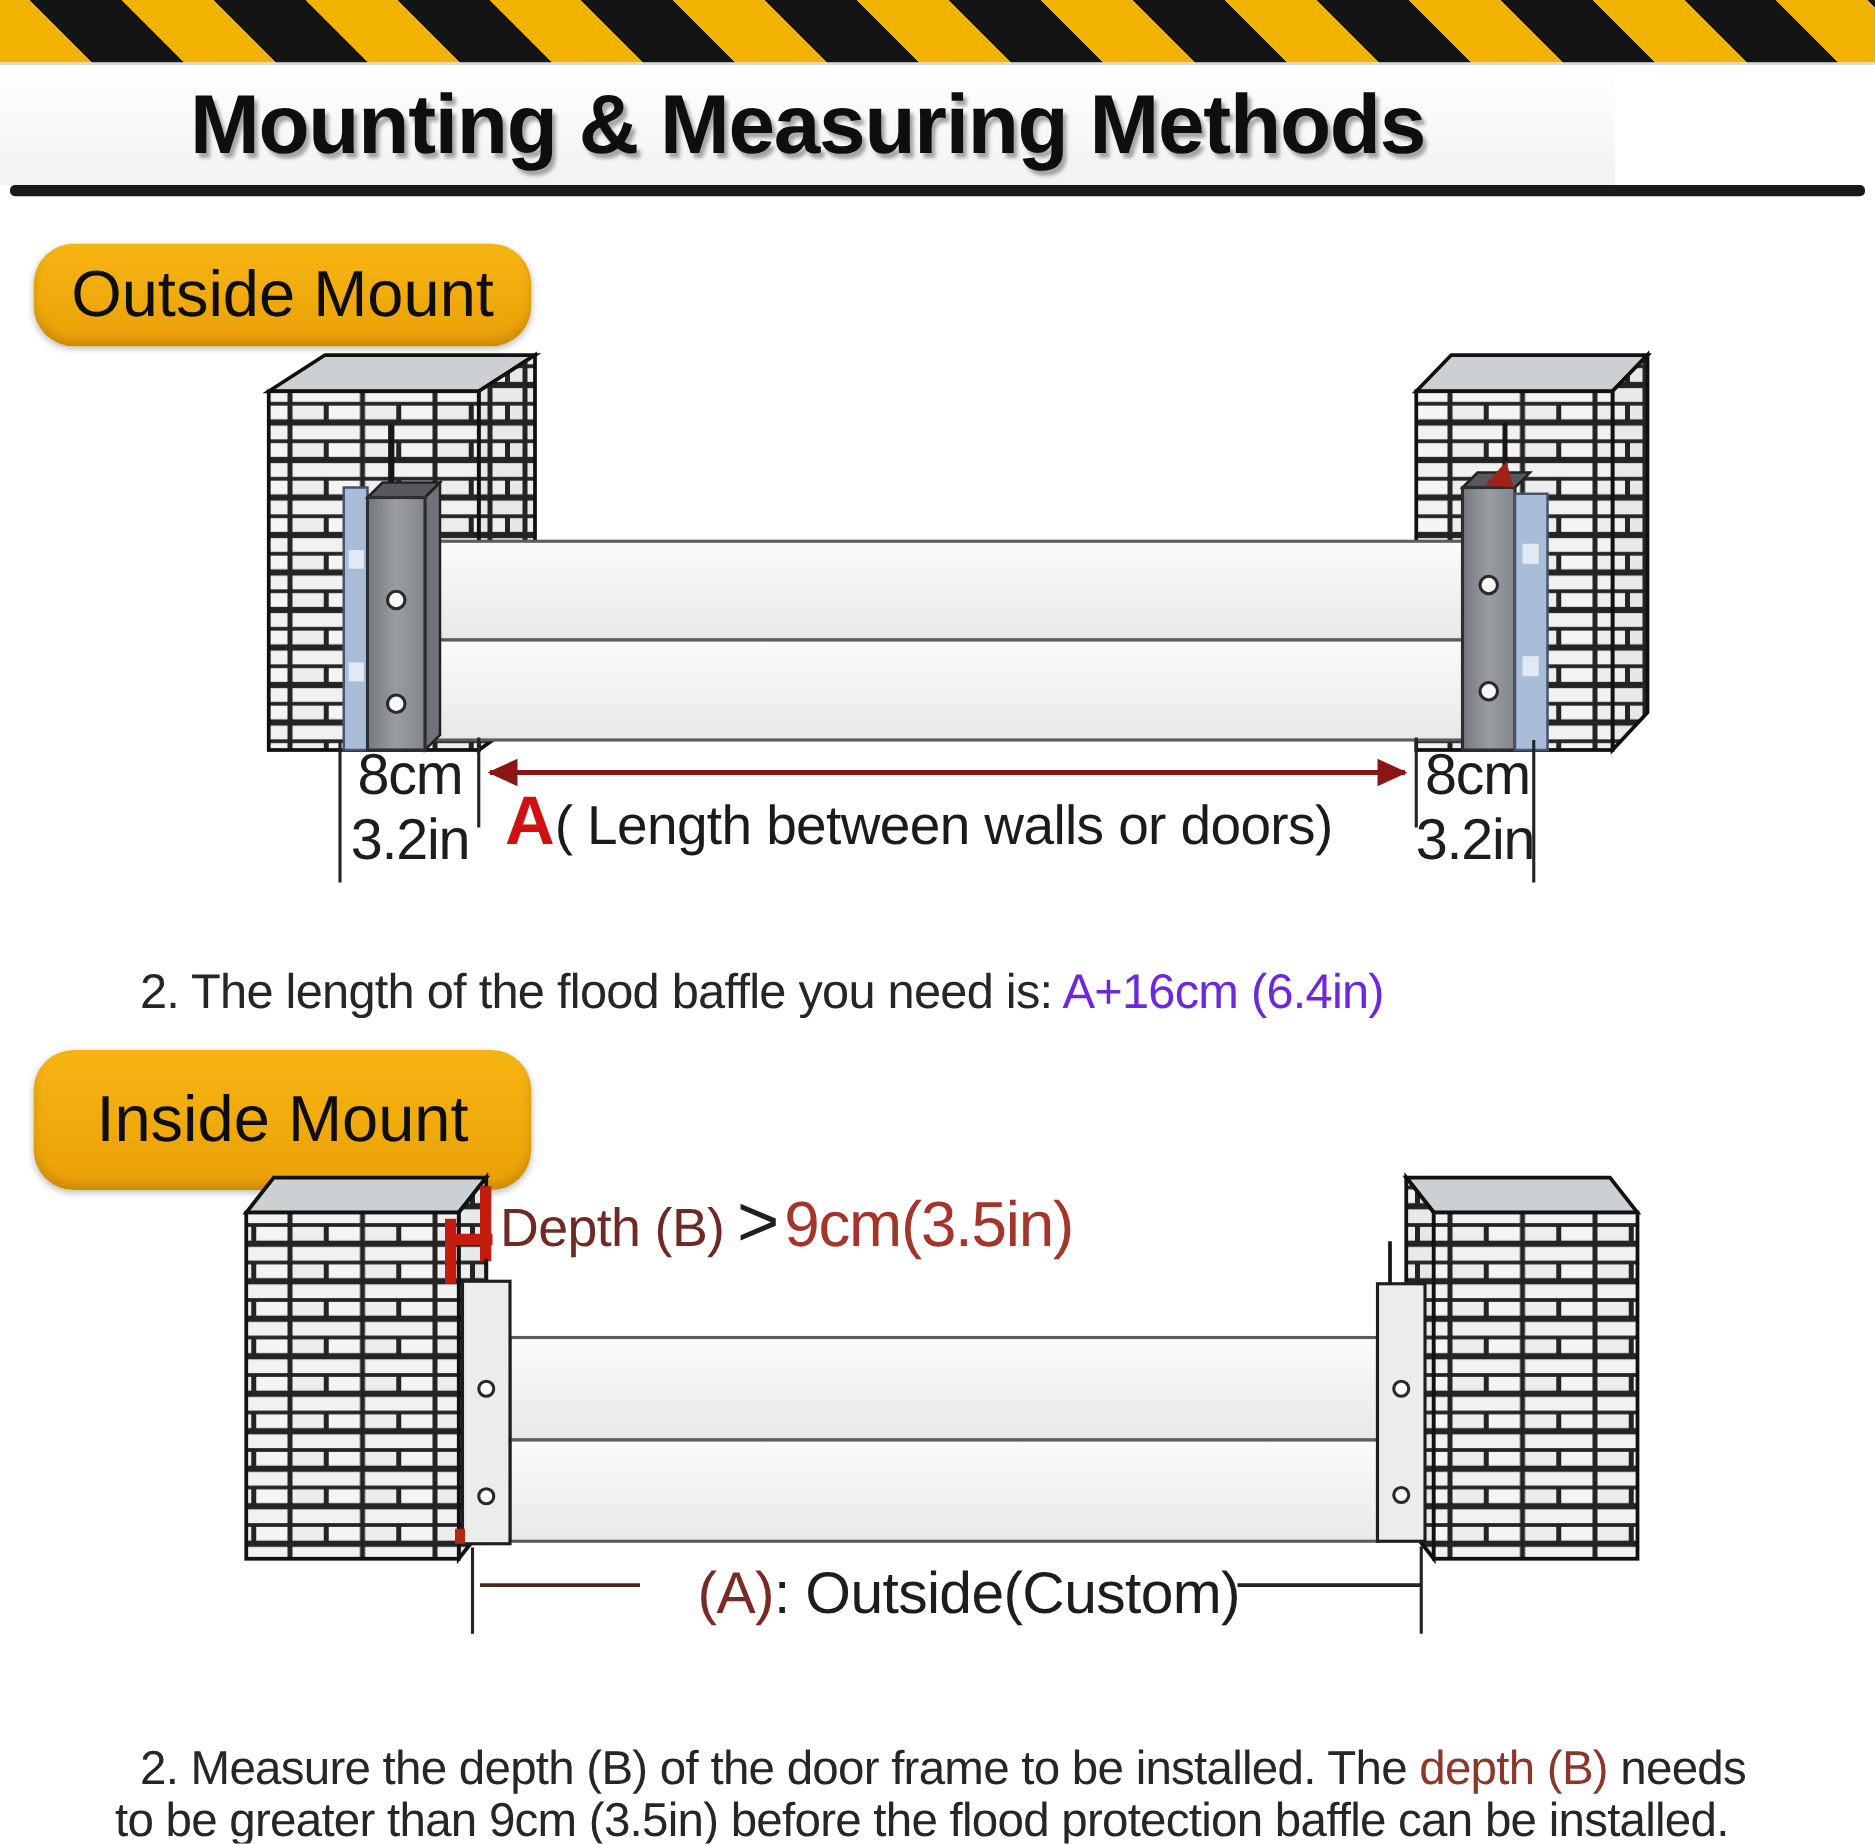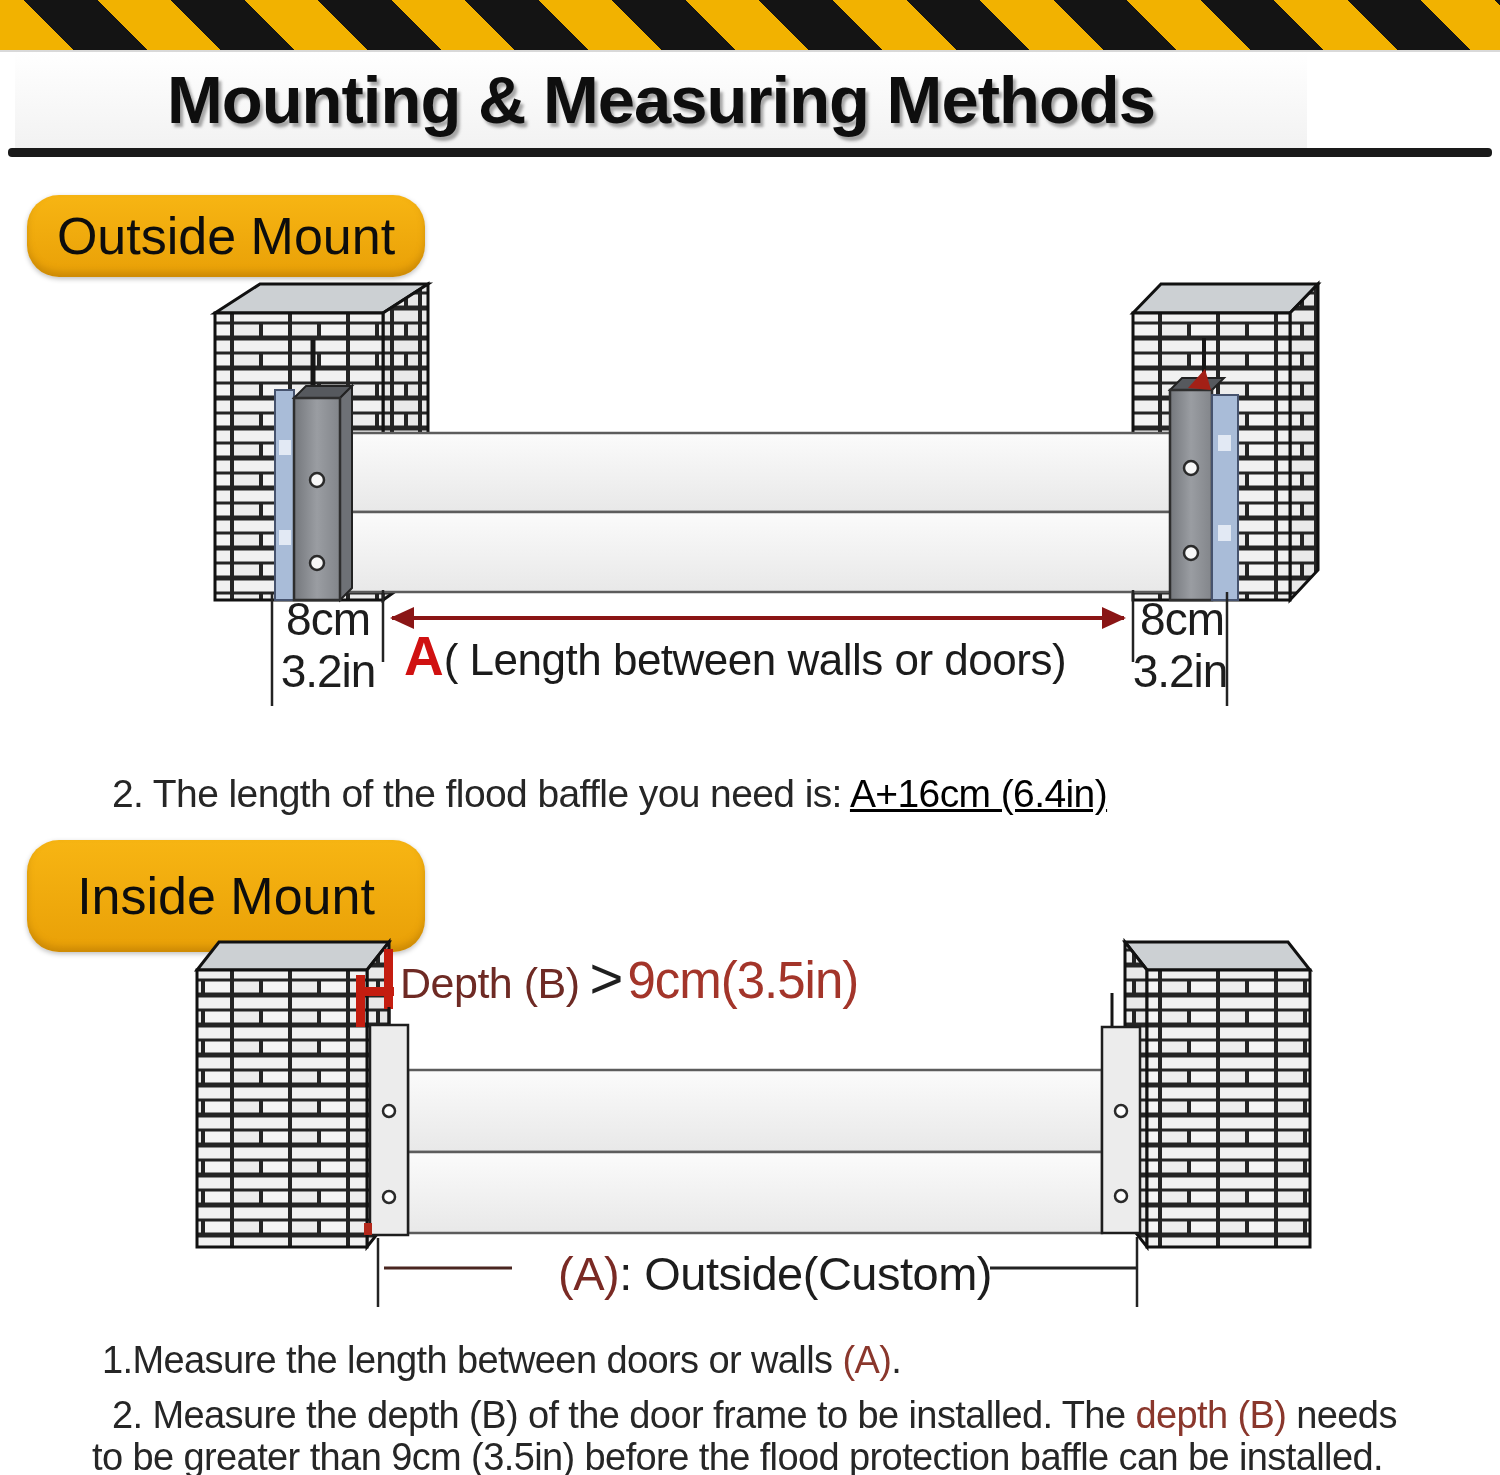--- a/index.html
+++ b/index.html
@@ -4,21 +4,21 @@
 <style>
   html,body{margin:0;padding:0;background:#fff;}
   .page{position:relative;width:1500px;height:1475px;background:#fff;overflow:hidden;
         font-family:"Liberation Sans","DejaVu Sans",sans-serif;color:#1c1c1c;}
 
   
   .hazard{position:absolute;top:0;left:0;width:1500px;height:50px;
           background:repeating-linear-gradient(45deg,#f2b200 0 52px,#141414 52px 104px);
           border-bottom:2px solid #d9d9d9;}
   .title-band{position:absolute;top:52px;left:0;width:1292px;height:96px;
-              background:linear-gradient(#ffffff,#f2f2f2);margin-left:15px;}
+              background:linear-gradient(#ffffff,#f2f2f2);}
   .title{width:100%;text-align:center;font-size:67px;font-weight:700;letter-spacing:-1px;
          color:#0e0e0e;line-height:96px;text-shadow:3px 4px 3px rgba(110,110,110,.6);}
   .rule{position:absolute;top:148px;left:8px;right:8px;height:9px;background:#1a1a1a;border-radius:4px;}
 
   
   .badge{position:absolute;left:27px;width:398px;background:linear-gradient(#f7b513,#e9a007);
          border-radius:32px;display:flex;align-items:center;justify-content:center;
          font-size:52px;color:#0d0d0d;
          box-shadow:0 2px 5px rgba(0,0,0,.25), inset 0 -5px 7px rgba(150,95,0,.35);}
   .badge1{top:195px;height:82px;}
@@ -43,21 +43,21 @@
   .len-label{position:absolute;left:558px;top:1246px;display:flex;align-items:baseline;
              font-size:47px;white-space:pre;letter-spacing:-.5px;}
   .len-accent{color:#7a2a24;}
   .len-rest{color:#1d1d1d;}
 
   
   .ins{position:absolute;font-size:39px;color:#262626;letter-spacing:-.6px;white-space:nowrap;}
   .ins span{white-space:pre;}
   .ins2{font-size:38px;}
   .mar{color:#8a372c;}
-  .red2{color:#000000;text-decoration:underline;}
+  .red2{color:#6d28d9;}
 </style>
 </head>
 <body>
 
 <div class="page">
 
   <div class="hazard"></div>
   <div class="title-band">
     <div class="title">Mounting &amp; Measuring Methods</div>
   </div>
@@ -228,23 +228,20 @@
   <div class="depth-label">
     <span class="dlab">Depth (B)</span>
     <span class="dgt">&gt;</span>
     <span class="dval">9cm(3.5in)</span>
   </div>
 
   <div class="len-label">
     <span class="len-accent">(A)</span><span class="len-rest">: Outside(Custom)</span>
   </div>
 
-  <div class="ins ins2" style="left:102px;top:1339px;">
-    <span>1.Measure the length between doors or walls </span><span class="mar">(A)</span><span>.</span>
-  </div>
   <div class="ins ins2" style="left:112px;top:1394px;">
     <span>2. Measure the depth (B) of the door frame to be installed. The </span><span class="mar">depth (B)</span><span> needs</span>
   </div>
   <div class="ins ins2" style="left:92px;top:1436px;">
     <span>to be greater than 9cm (3.5in) before the flood protection baffle can be installed.</span>
   </div>
 
 </div>
 
 </body></html>

